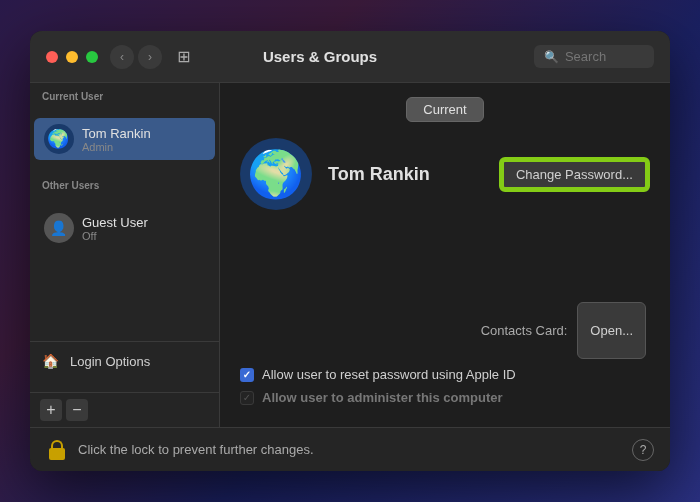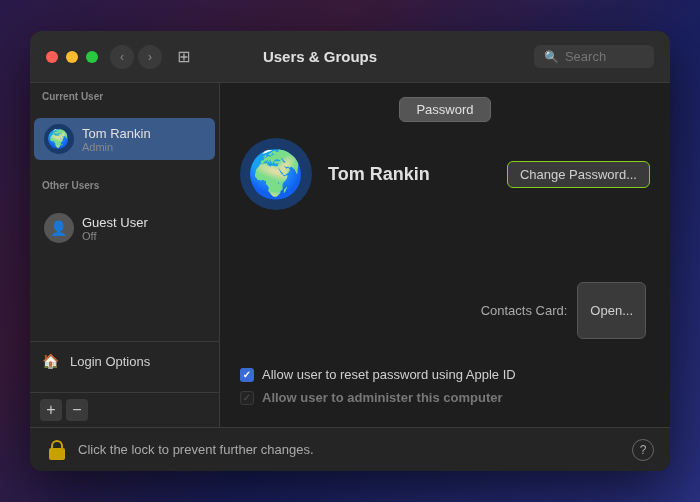--- a/index.html
+++ b/index.html
@@ -255,34 +255,34 @@
       flex-shrink: 0;
     }
     .user-full-name {
       color: #e0e0e0;
       font-size: 18px;
       font-weight: 600;
       flex: 1;
     }
     .change-password-btn {
       background: #3a3a3a;
-      border: 1px solid #84cc16;
+      border: 5px solid #84cc16;
       border-radius: 6px;
       color: #d0d0d0;
       font-size: 13px;
       padding: 5px 12px;
       cursor: pointer;
     }
     .contacts-row {
       display: flex;
       align-items: center;
       justify-content: flex-end;
       gap: 10px;
       margin-top: auto;
-      margin-bottom: 28px;
+      margin-bottom: 8px;
       padding-right: 4px;
     }
     .contacts-label {
       color: #aaa;
       font-size: 13px;
     }
     .open-btn {
       background: #3a3a3a;
       border: 1px solid #555;
       border-radius: 6px;
@@ -445,21 +445,21 @@
       </div>
       <div class="sidebar-bottom-bar">
         <button class="add-remove-btn">+</button>
         <button class="add-remove-btn">−</button>
       </div>
     </div>
 
     <div class="main-panel">
 
       <div class="tab-bar">
-        <button class="tab-btn active">Password</button>
+        <button class="tab-btn active">Current</button>
       </div>
 
       <div class="user-header">
         <div class="user-avatar-large">
           <span>🌍</span>
         </div>
         <span class="user-full-name">Tom Rankin</span>
         <button class="change-password-btn">Change Password...</button>
       </div>
 

